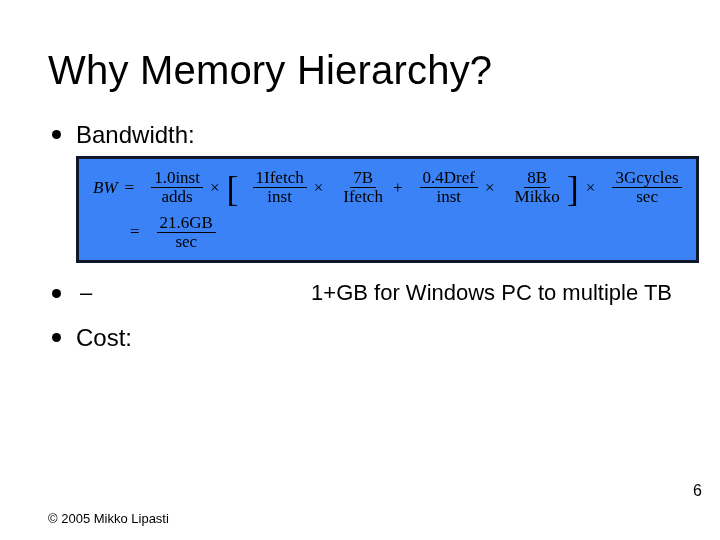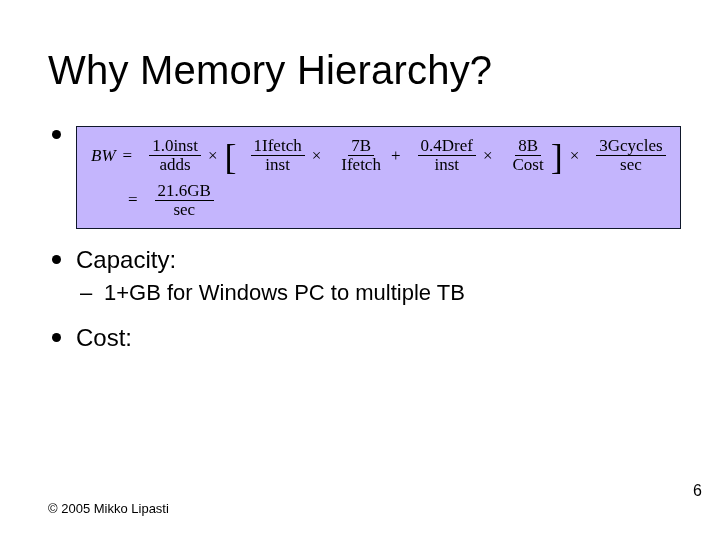--- a/index.html
+++ b/index.html
@@ -2,44 +2,45 @@
 <html><head>
 <meta charset="utf-8">
 <style>
   * { margin: 0; padding: 0; box-sizing: border-box; }
   html, body { width: 720px; height: 540px; background: #fff; font-family: Arial, Helvetica, sans-serif; color: #000; }
   .slide { position: relative; width: 720px; height: 540px; padding: 48px 48px 32px 48px; }
   .title { font-size: 40px; font-weight: 400; letter-spacing: 0.2px; margin-bottom: 28px; line-height: 1.1; }
   ul.main { list-style: none; }
   ul.main > li { position: relative; padding-left: 28px; font-size: 24px; margin-top: 16px; line-height: 1.25; }
   ul.main > li::before { content: ""; position: absolute; left: 4px; top: 10px; width: 9px; height: 9px; background: #000; border-radius: 50%; }
-  ul.sub { list-style: none; margin-top: 4px; }
+  ul.sub { list-style: none; margin-top: 4px; text-align: right; }
   ul.sub > li { position: relative; padding-left: 28px; font-size: 22px; }
   ul.sub > li::before { content: "–"; position: absolute; left: 4px; top: 0; }
-  .formula-box { margin-top: 6px; border: 1px solid #0f172a; display: inline-block; padding: 10px 14px 10px 14px; background: #c4b5fd; font-family: "Times New Roman", Times, serif; font-size: 17px; }
+  .formula-box { margin-top: 6px; border: 3px solid #0f172a; display: inline-block; padding: 10px 14px 10px 14px; background: #3b82f6; font-family: "Times New Roman", Times, serif; font-size: 17px; }
   .row { display: flex; align-items: center; gap: 4px; }
   .eq-label { font-style: italic; }
   .frac { display: inline-flex; flex-direction: column; align-items: center; vertical-align: middle; line-height: 1.05; margin-left: 10px; }
   .frac .num { border-bottom: 1px solid #000; padding: 0 3px; white-space: nowrap; }
   .frac .den { padding: 0 3px; white-space: nowrap; }
   .op { padding: 0 3px; }
   .brk { font-size: 36px; font-weight: 300; line-height: 0; position: relative; top: 2px; }
   .line2 { margin-top: 8px; padding-left: 34px; }
   .gap-b4 { margin-top: 2px; }
-  .footer { position: absolute; left: 48px; bottom: 24px; font-size: 13px; color: #000; }
+  .footer { position: absolute; left: 48px; bottom: 14px; font-size: 13px; color: #000; }
   .pagenum { position: absolute; right: 18px; bottom: 40px; font-size: 16px; color: #000; }
 </style>
 </head>
 <body>
 
 <div class="slide">
   <h1 class="title">Why Memory Hierarchy?</h1>
 
   <ul class="main">
     <li>
+      <span>Bandwidth:</span>
 
       <div class="formula-box">
         <div class="row">
           <span class="eq-label">BW</span>
           <span class="op">=</span>
           <span class="frac">
             <span class="num">1.0inst</span>
             <span class="den">adds</span>
           </span>
           <span class="op">×</span>
@@ -54,41 +55,40 @@
             <span class="den">Ifetch</span>
           </span>
           <span class="op">+</span>
           <span class="frac">
             <span class="num">0.4Dref</span>
             <span class="den">inst</span>
           </span>
           <span class="op">×</span>
           <span class="frac">
             <span class="num">8B</span>
-            <span class="den">Cost</span>
+            <span class="den">Mikko</span>
           </span>
           <span class="brk">]</span>
           <span class="op">×</span>
           <span class="frac">
             <span class="num">3Gcycles</span>
             <span class="den">sec</span>
           </span>
         </div>
         <div class="row line2">
           <span class="op">=</span>
           <span class="frac">
             <span class="num">21.6GB</span>
             <span class="den">sec</span>
           </span>
         </div>
       </div>
     </li>
 
     <li>
-      <span>Capacity:</span>
       <ul class="sub">
         <li>1+GB for Windows PC to multiple TB</li>
       </ul>
     </li>
 
     <li class="gap-b4">
       <span>Cost:</span>
     </li>
 
   </ul>

